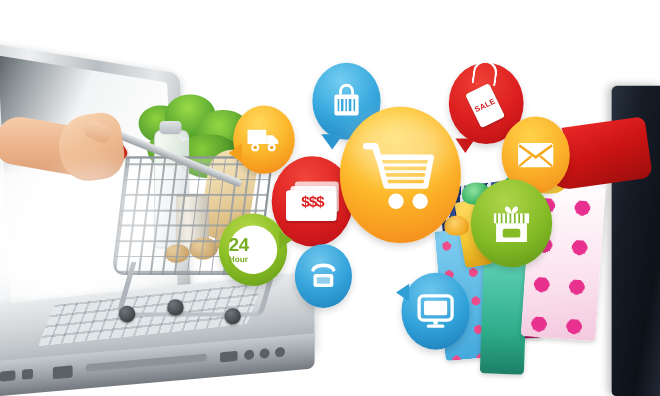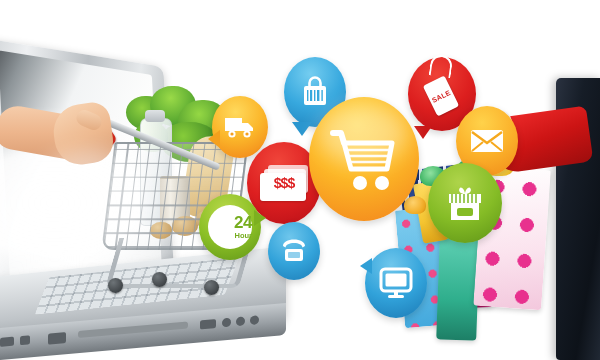--- a/index.html
+++ b/index.html
@@ -140,21 +140,21 @@
   .b-monitor{left:365px;top:248px;width:62px;height:70px;
     background:radial-gradient(circle at 42% 24%,#6ec6ec 0%,#31a2da 52%,#1b78b3 100%);}
   .b-sale{left:408px;top:57px;width:68px;height:74px;
     background:radial-gradient(circle at 42% 24%,#ef4136 0%,#dc1e1e 52%,#b40f14 100%);}
   .b-mail{left:456px;top:106px;width:62px;height:70px;
     background:radial-gradient(circle at 42% 24%,#ffd24a 0%,#fbb12a 50%,#f08a19 100%);}
   .b-gift{left:428px;top:163px;width:74px;height:80px;
     background:radial-gradient(circle at 42% 24%,#aed44a 0%,#85bc26 52%,#5d9216 100%);}
 
   .badge24-ring{width:44px;height:44px;border-radius:50%;background:#fff;display:flex;flex-direction:column;
-    align-items:flex-end;justify-content:center;line-height:1;}
+    align-items:flex-start;justify-content:center;line-height:1;}
   .badge24-num{font-size:17px;font-weight:bold;color:#76ad1f;letter-spacing:-.5px;}
   .badge24-txt{font-size:7.5px;font-weight:bold;color:#76ad1f;margin-top:1px;}
 
   .sale-tag{position:relative;width:24px;height:34px;background:#fff;border-radius:3px;transform:rotate(-26deg);
     display:flex;align-items:center;justify-content:center;box-shadow:0 1px 2px rgba(0,0,0,.25);}
   .sale-tag span{font-size:7px;font-weight:bold;color:#d32020;letter-spacing:.3px;transform:rotate(0deg);}
   .sale-string{position:absolute;left:8px;top:-16px;width:18px;height:20px;border:2px solid #fff;
     border-bottom:none;border-radius:12px 12px 0 0;transform:rotate(8deg);}
 
   .cash-cards{position:relative;width:48px;height:36px;}

